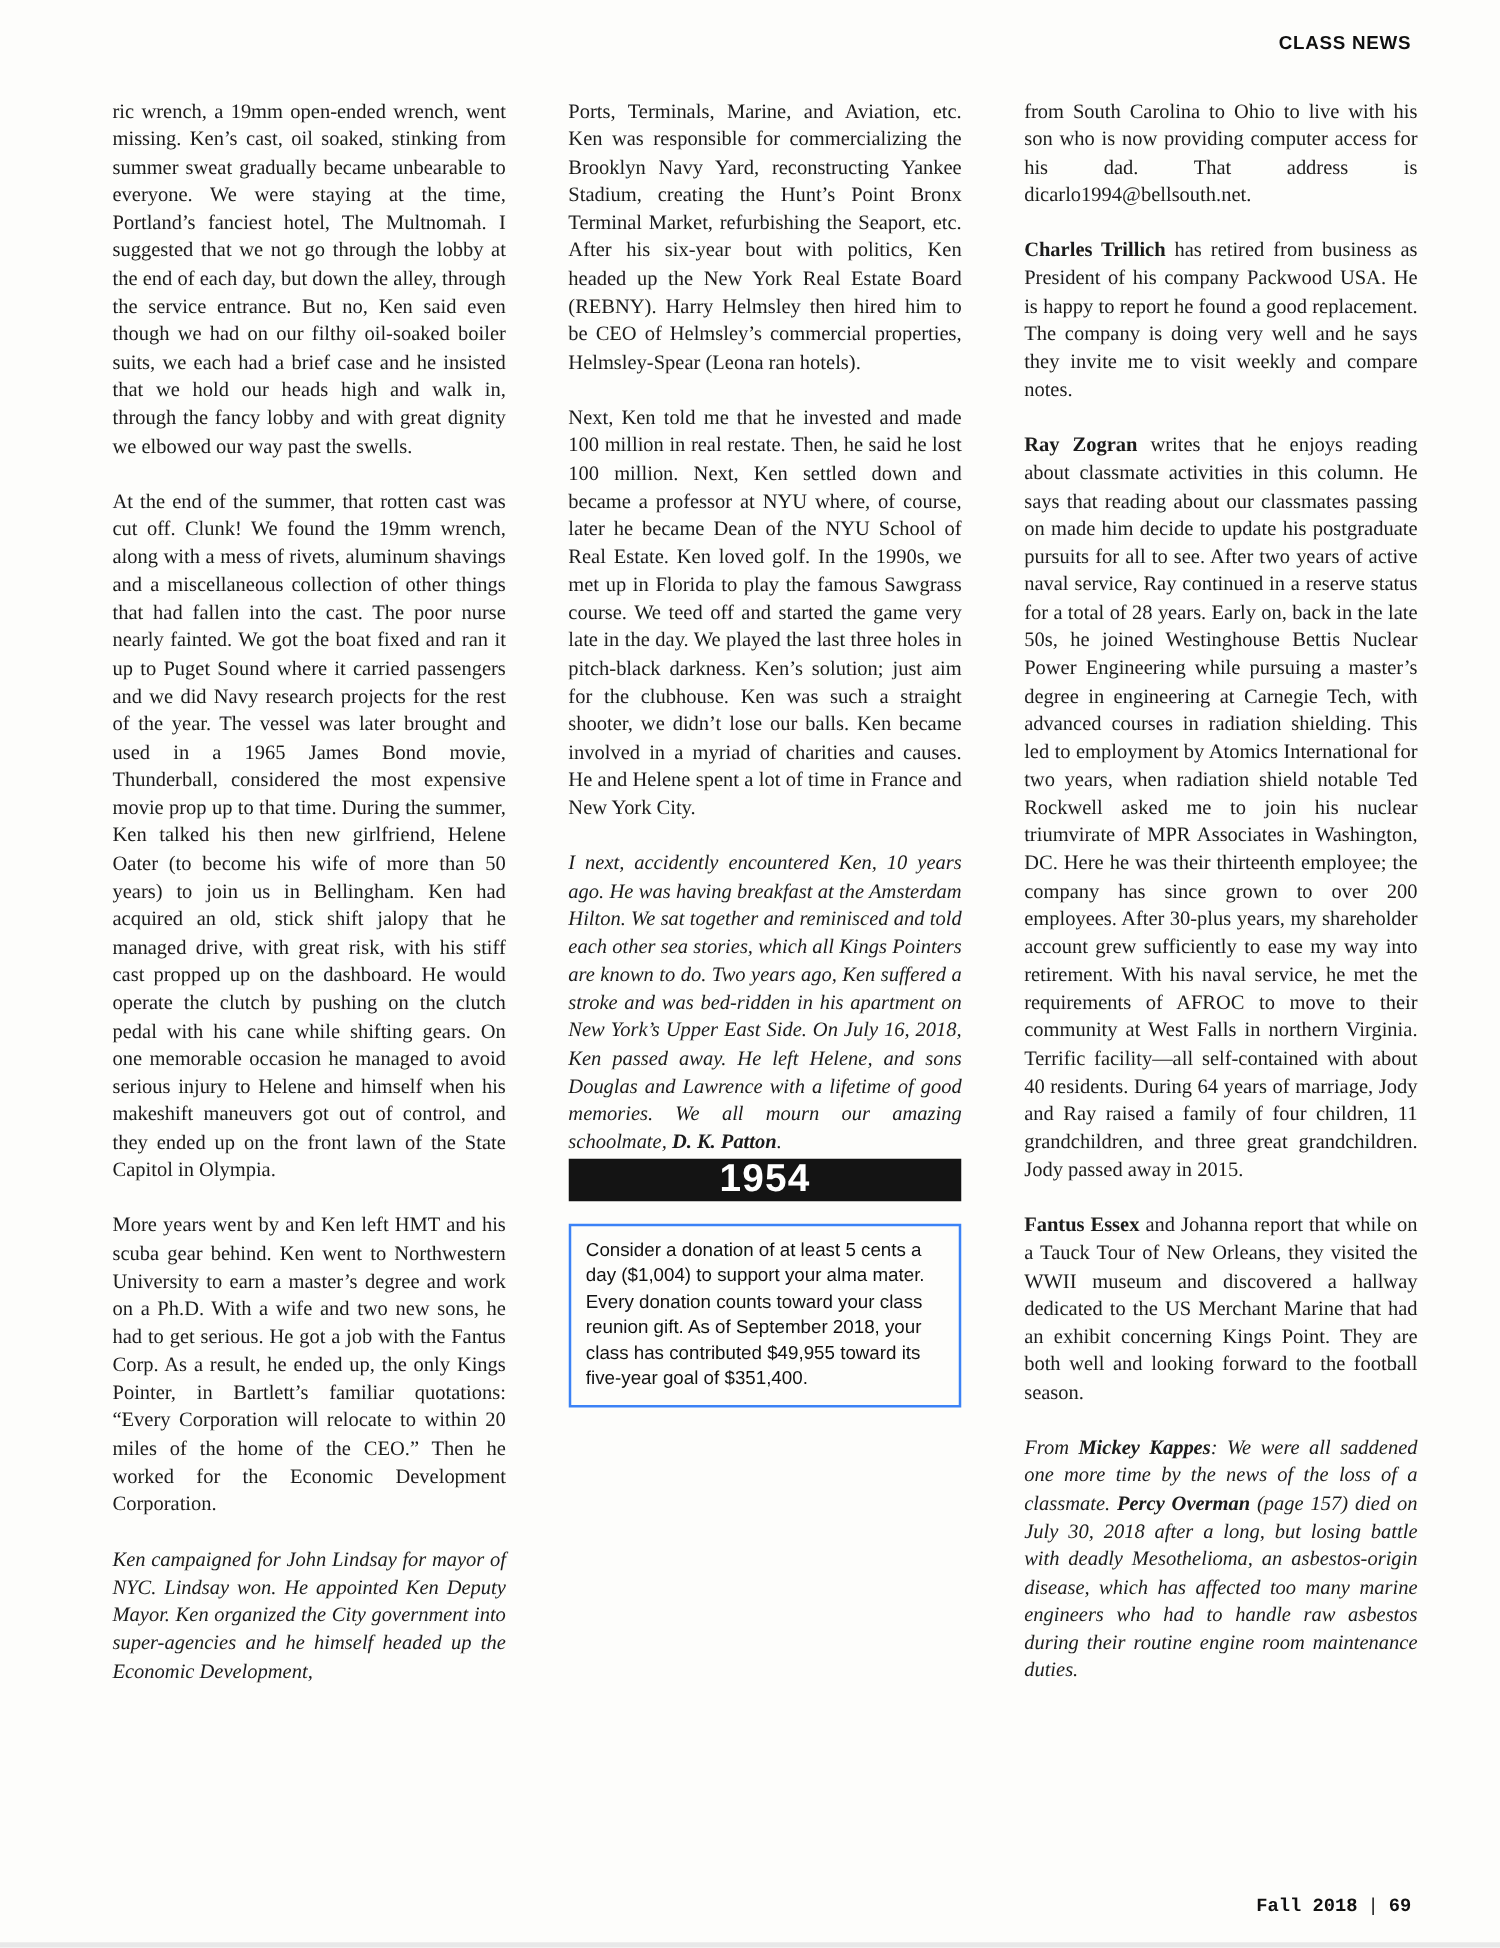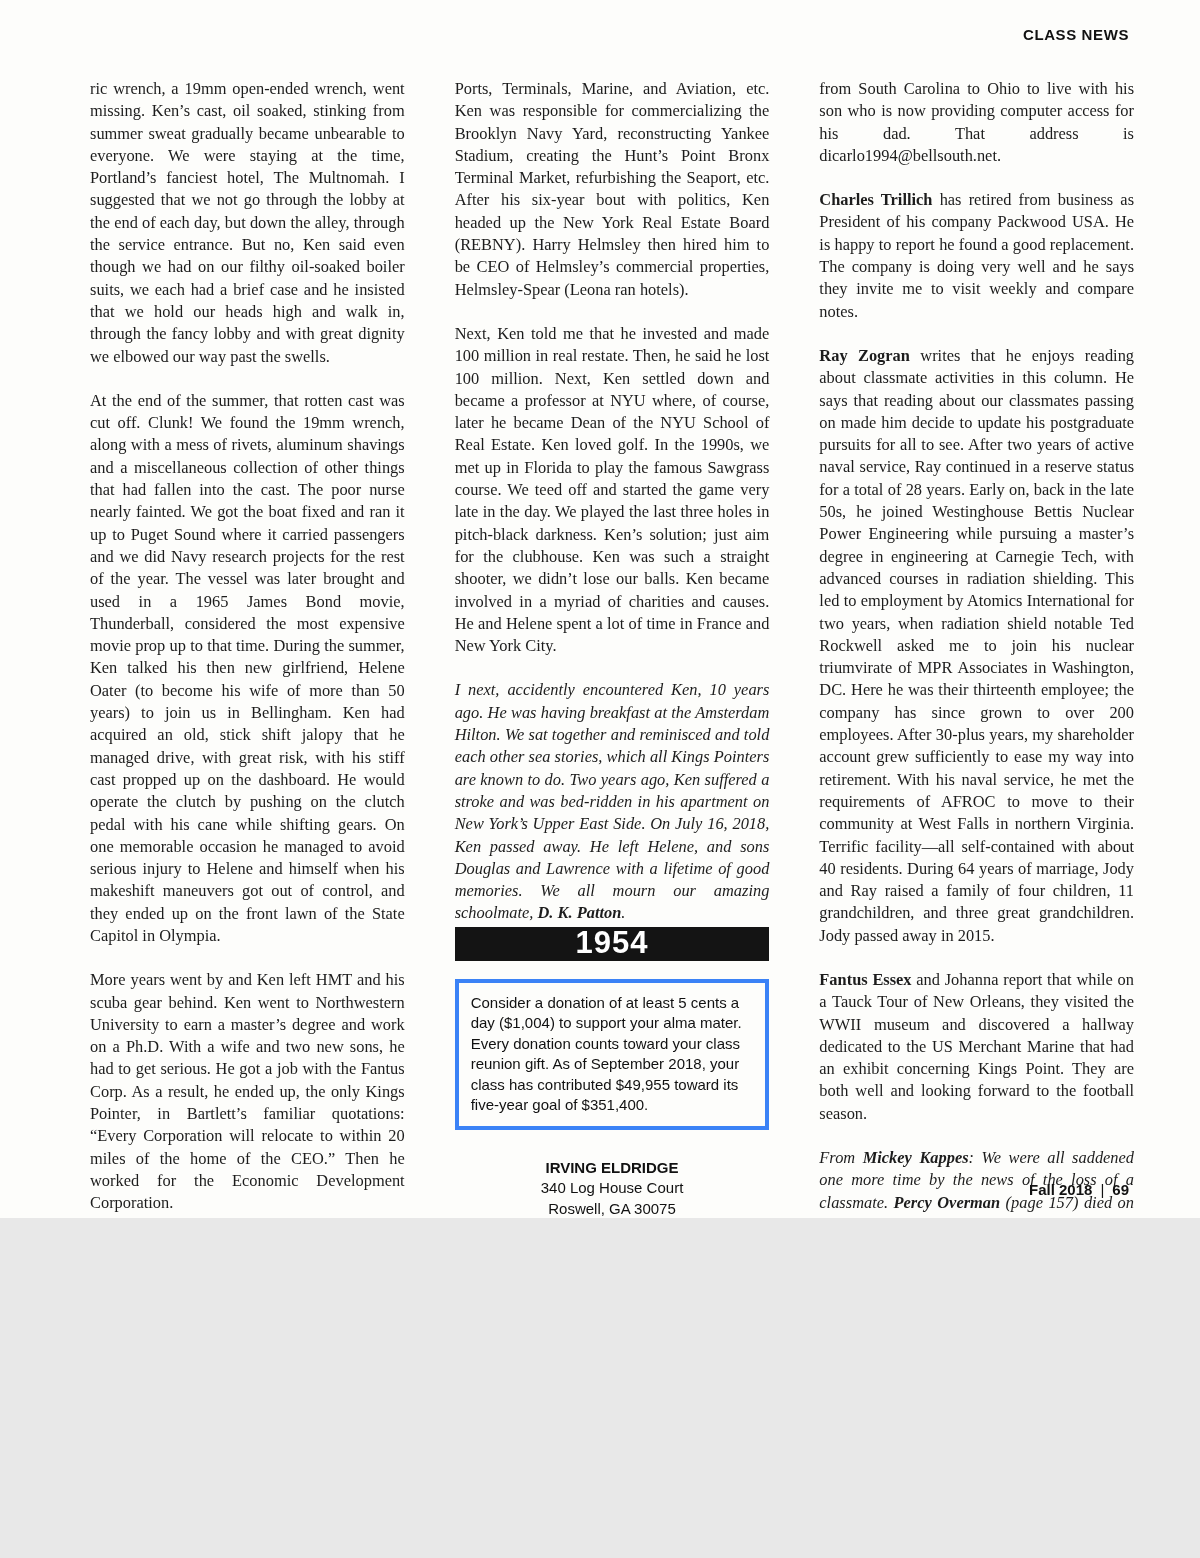--- a/index.html
+++ b/index.html
@@ -1,18 +1,18 @@
 <!DOCTYPE html>
 <html><head>
 <meta charset="utf-8">
 <style>
   * { margin:0; padding:0; box-sizing:border-box; }
   html, body { background:#e8e8e8; }
   .page {
-    width:1200px; height:1218px;
+    width:1200px; height:1554px;
     margin:0 auto;
     background:#fdfdfb;
     position:relative;
     overflow:hidden;
     font-family:"Liberation Serif", serif;
     color:#1c1c1c;
   }
   .header {
     position:absolute; top:26px; right:71px;
     font-family:"Liberation Sans", sans-serif;
@@ -33,38 +33,38 @@
   .b { font-weight:bold; }
   .banner {
     background:#141414; color:#ffffff;
     font-family:"Liberation Sans", sans-serif;
     font-weight:bold; font-size:31px; letter-spacing:1px;
     padding:5px 14px 7px 14px;
     margin:2px 0 18px 0;
     text-align:center;
   }
   .donation-box {
-    border:4px solid #3b82f6;
+    border:2px solid #3b82f6;
     padding:10px 12px;
     font-family:"Liberation Sans", sans-serif;
     font-size:15px; line-height:20.5px;
     text-align:left; color:#111;
     margin-bottom:28px;
   }
   .contact {
     text-align:center;
     font-family:"Liberation Sans", sans-serif;
     font-size:15px; line-height:20.5px;
     color:#111;
     margin-bottom:28px;
   }
   .contact-name { font-weight:bold; }
   .footer {
     position:absolute; bottom:20px; right:71px;
-    font-family:Liberation Sans, sans-serif;
+    font-family:Liberation Mono, monospace;
     font-weight:bold; font-size:15px; color:#111;
   }
   .footer .sep { font-weight:normal; margin:0 8px; }
 </style>
 </head>
 <body>
 
 <div class="page">
 
   <div class="header">
@@ -85,26 +85,20 @@
           <p class="para"><span>Ports, Terminals, Marine, and Aviation, etc. Ken was responsible for commercializing the Brooklyn Navy Yard, reconstructing Yankee Stadium, creating the Hunt’s Point Bronx Terminal Market, refurbishing the Seaport, etc. After his six-year bout with politics, Ken headed up the New York Real Estate Board (REBNY). Harry Helmsley then hired him to be CEO of Helmsley’s commercial properties, Helmsley-Spear (Leona ran hotels).</span></p>
           <p class="para"><span>Next, Ken told me that he invested and made 100 million in real restate. Then, he said he lost 100 million. Next, Ken settled down and became a professor at NYU where, of course, later he became Dean of the NYU School of Real Estate. Ken loved golf. In the 1990s, we met up in Florida to play the famous Sawgrass course. We teed off and started the game very late in the day. We played the last three holes in pitch-black darkness. Ken’s solution; just aim for the clubhouse. Ken was such a straight shooter, we didn’t lose our balls. Ken became involved in a myriad of charities and causes. He and Helene spent a lot of time in France and New York City.</span></p>
           <p class="para"><span>I next, accidently encountered Ken, 10 years ago. He was having breakfast at the Amsterdam Hilton. We sat together and reminisced and told each other sea stories, which all Kings Pointers are known to do. Two years ago, Ken suffered a stroke and was bed-ridden in his apartment on New York’s Upper East Side. On July 16, 2018, Ken passed away. He left Helene, and sons Douglas and Lawrence with a lifetime of good memories. We all mourn our amazing schoolmate, </span><span class="b">D. K. Patton</span><span>.</span></p>
         </div>
       <div class="banner">
         <span>1954</span>
       </div>
       <div class="donation-box">
         <span>Consider a donation of at least 5 cents a day ($1,004) to support your alma mater. Every donation counts toward your class reunion gift. As of September 2018, your class has contributed $49,955 toward its five-year goal of $351,400.</span>
       </div>
-      <div class="contact">
-        <div class="contact-name">IRVING ELDRIDGE</div>
-        <div>340 Log House Court</div>
-        <div>Roswell, GA 30075</div>
-        <div>irveldridge@live.com</div>
-      </div>
     </div>
 
     <div class="col">
         <p class="para"><span>from South Carolina to Ohio to live with his son who is now providing computer access for his dad. That address is dicarlo1994@bellsouth.net.</span></p>
         <p class="para"><span class="b">Charles Trillich</span><span> has retired from business as President of his company Packwood USA. He is happy to report he found a good replacement. The company is doing very well and he says they invite me to visit weekly and compare notes.</span></p>
         <p class="para"><span class="b">Ray Zogran</span><span> writes that he enjoys reading about classmate activities in this column. He says that reading about our classmates passing on made him decide to update his postgraduate pursuits for all to see. After two years of active naval service, Ray continued in a reserve status for a total of 28 years. Early on, back in the late 50s, he joined Westinghouse Bettis Nuclear Power Engineering while pursuing a master’s degree in engineering at Carnegie Tech, with advanced courses in radiation shielding. This led to employment by Atomics International for two years, when radiation shield notable Ted Rockwell asked me to join his nuclear triumvirate of MPR Associates in Washington, DC. Here he was their thirteenth employee; the company has since grown to over 200 employees. After 30-plus years, my shareholder account grew sufficiently to ease my way into retirement. With his naval service, he met the requirements of AFROC to move to their community at West Falls in northern Virginia. Terrific facility—all self-contained with about 40 residents. During 64 years of marriage, Jody and Ray raised a family of four children, 11 grandchildren, and three great grandchildren. Jody passed away in 2015.</span></p>
         <p class="para"><span class="b">Fantus Essex</span><span> and Johanna report that while on a Tauck Tour of New Orleans, they visited the WWII museum and discovered a hallway dedicated to the US Merchant Marine that had an exhibit concerning Kings Point. They are both well and looking forward to the football season.</span></p>
         <p class="para"><span>From </span><span class="b">Mickey Kappes</span><span>: We were all saddened one more time by the news of the loss of a classmate. </span><span class="b">Percy Overman</span><span> (page 157) died on July 30, 2018 after a long, but losing battle with deadly Mesothelioma, an asbestos-origin disease, which has affected too many marine engineers who had to handle raw asbestos during their routine engine room maintenance duties.</span></p>
       </div>
 

